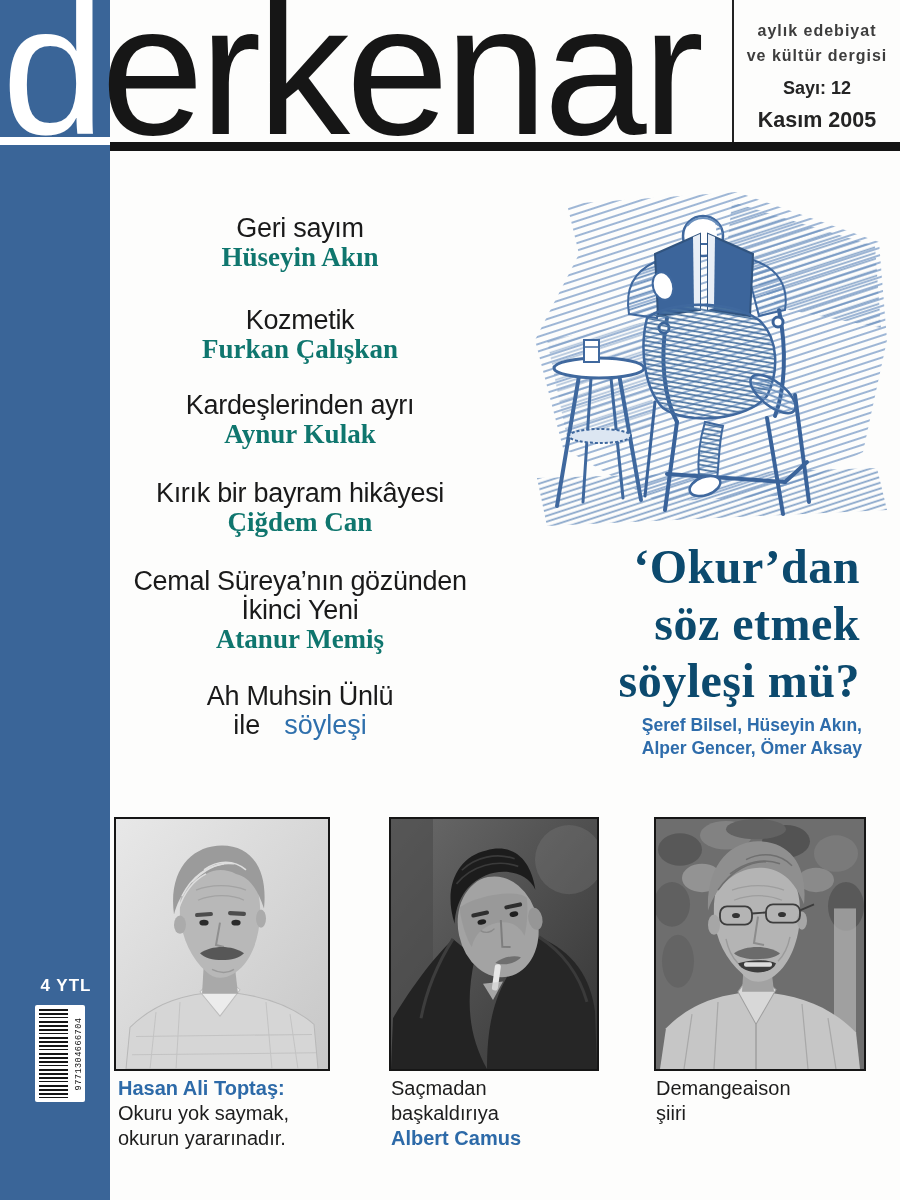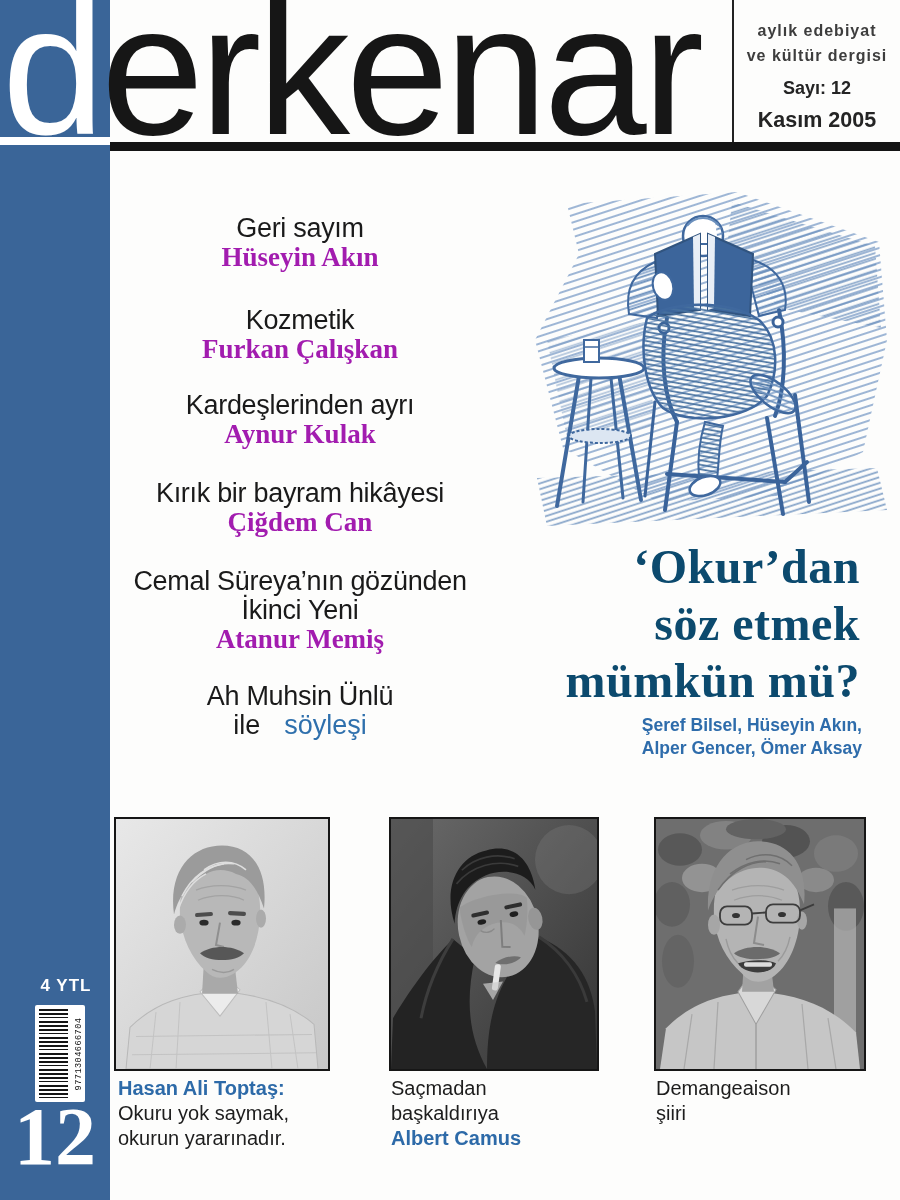--- a/index.html
+++ b/index.html
@@ -17,21 +17,21 @@
   .tagline{position:absolute;left:734px;top:18px;width:166px;text-align:center;
            font-size:16px;font-weight:bold;letter-spacing:1px;color:#3d3d3d;line-height:25px;}
   .issue-label{position:absolute;left:734px;top:78px;width:166px;text-align:center;
            font-size:18px;font-weight:bold;color:#242424;}
   .date-label{position:absolute;left:734px;top:108px;width:166px;text-align:center;
            font-size:21.5px;font-weight:bold;color:#242424;}
   
   .cgroup{position:absolute;left:100px;width:400px;text-align:center;}
   .ctitle{display:block;font-size:27px;line-height:29px;color:#1a1a1a;letter-spacing:-0.3px;}
   .cauthor{display:block;font-family:"Liberation Serif",serif;font-weight:bold;
-           font-size:27px;line-height:29px;color:#a21caf;text-align:center;}
+           font-size:27px;line-height:29px;color:#0f766e;text-align:center;}
   .cline{display:block;font-size:27px;line-height:29px;color:#1a1a1a;}
   .clink{color:#2f70ad;}
   .iprefix{margin-right:24px;}
   
   .illu{position:absolute;left:527px;top:190px;width:368px;height:342px;}
   .ftitle{position:absolute;left:470px;top:538px;width:390px;text-align:right;
           font-family:"Liberation Serif",serif;font-weight:bold;font-size:48px;
           line-height:57px;color:#0c4a6e;letter-spacing:0.5px;}
   .ftitle span{display:block;}
   .fbyline{position:absolute;left:520px;top:714px;width:342px;text-align:right;
@@ -170,21 +170,21 @@
 
     <path d="M120,128 C140,112 200,108 232,130 C252,148 252,182 240,206 C220,230 160,236 136,218 C118,200 112,160 120,128 Z" fill="url(#hD)" stroke="#3f689e" stroke-width="2.5"></path>
     <ellipse cx="246" cy="204" rx="27" ry="12" fill="url(#hM)" stroke="#3f689e" stroke-width="2.5" transform="rotate(38 246 204)"></ellipse>
     <path d="M178,232 C172,252 170,268 172,288 L190,290 C192,272 192,252 196,236 Z" fill="url(#hD)" stroke="#3f689e" stroke-width="2"></path>
     <ellipse cx="178" cy="296" rx="16" ry="9" fill="#ffffff" stroke="#3f689e" stroke-width="2.5" transform="rotate(-20 178 296)"></ellipse>
   </svg>
 
   <div class="ftitle">
     <span>‘Okur’dan</span>
     <span>söz etmek</span>
-    <span>mümkün mü?</span>
+    <span>söyleşi mü?</span>
   </div>
   <div class="fbyline">
     <span>Şeref Bilsel, Hüseyin Akın,</span>
     <span>Alper Gencer, Ömer Aksay</span>
   </div>
 
   <div class="photo p1">
     <svg viewBox="0 0 212 246" preserveAspectRatio="none" aria-hidden="true">
       <defs>
           <linearGradient id="p1bg" x1="0" y1="0" x2="1" y2="1">
@@ -332,15 +332,14 @@
   <div class="caption c3">
     <span>Demangeaison</span>
     <span>şiiri</span>
   </div>
 
   <div class="price">4 YTL</div>
   <div class="barcode">
     <div class="bc-bars"></div>
     <div class="bc-digits">9771304666704</div>
   </div>
-  <div class="issue-no">12</div>
 
 </div>
 
 </body></html>

